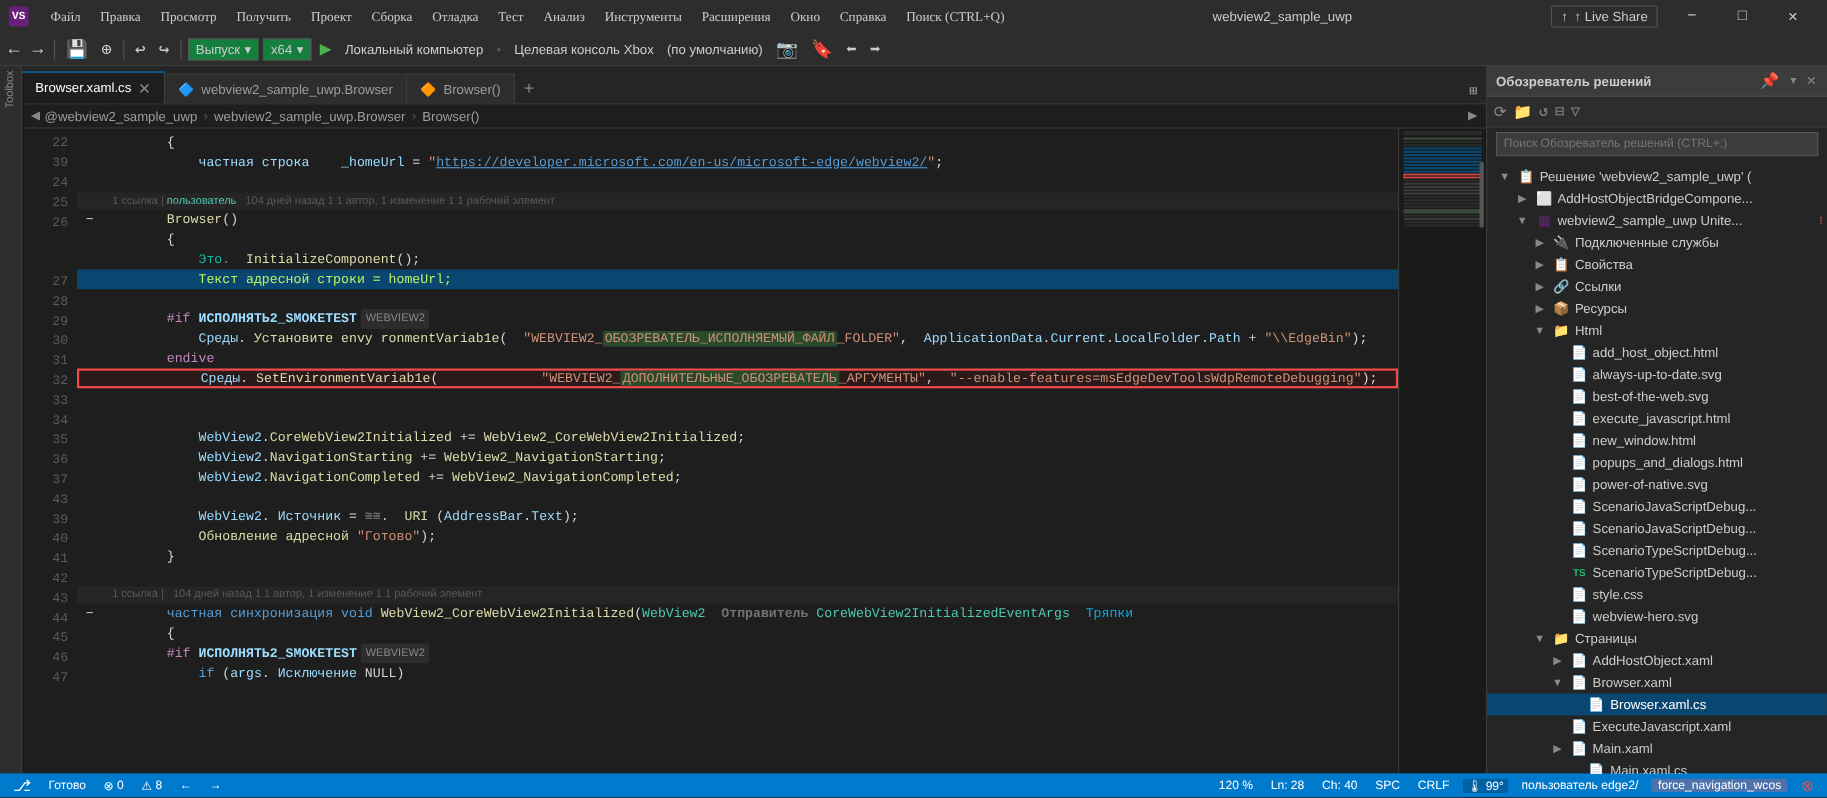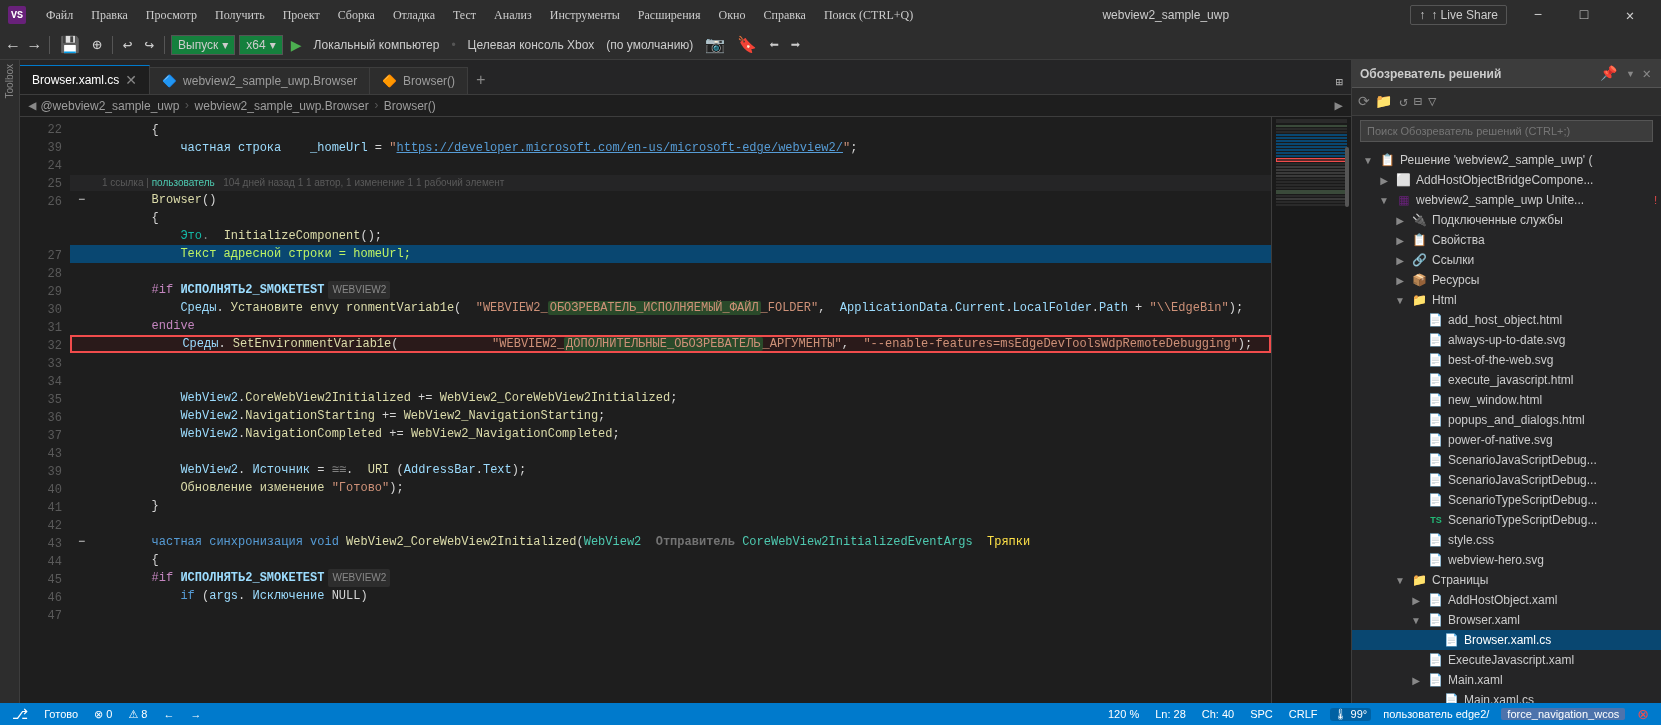--- a/index.html
+++ b/index.html
@@ -376,47 +376,51 @@
           <span style="color:#dcdcaa;">URI</span>
           <span style="color:#d4d4d4;"> (</span>
           <span style="color:#9cdcfe;">AddressBar</span>
           <span style="color:#d4d4d4;">.</span>
           <span style="color:#9cdcfe;">Text</span>
           <span style="color:#d4d4d4;">);</span>
         </div>
 
         <div class="code-line">
           <span style="display:inline-block;width:16px;"></span>
-          <span style="color:#dcdcaa;">            Обновление изменение</span>
+          <span style="color:#dcdcaa;">            Обновление адресной</span>
           <span style="color:#d4d4d4;"> </span>
           <span style="color:#ce9178;">"Готово"</span>
           <span style="color:#d4d4d4;">);</span>
         </div>
 
         <div class="code-line">
           <span style="display:inline-block;width:16px;"></span>
           <span style="color:#d4d4d4;">        }</span>
         </div>
 
         <div class="code-line"></div>
 
+        <div class="code-line" style="height:16px;line-height:16px;background:#252526;">
+          <span style="display:inline-block;width:16px;"></span>
+          <span class="blame-info">1 ссылка |&nbsp;&nbsp;&nbsp;104 дней назад 1 1 автор, 1 изменение 1 1 рабочий элемент</span>
+        </div>
 
         <div class="code-line">
           <span style="display:inline-block;width:16px;">−</span>
           <span style="color:#569cd6;">        частная </span>
           <span style="color:#569cd6;">синхронизация </span>
           <span style="color:#569cd6;">void </span>
           <span style="color:#dcdcaa;">WebView2_CoreWebView2Initialized</span>
           <span style="color:#d4d4d4;">(</span>
           <span style="color:#4ec9b0;">WebView2</span>
           <span style="color:#d4d4d4;">  </span>
           <span style="color:#737373;font-weight:bold;">Отправитель</span>
           <span style="color:#4ec9b0;"> CoreWebView2InitializedEventArgs</span>
           <span style="color:#d4d4d4;">  </span>
-          <span style="color:#fde047;">Тряпки</span>
+          <span style="color:#0ea5e9;">Тряпки</span>
         </div>
 
         <div class="code-line">
           <span style="display:inline-block;width:16px;"></span>
           <span style="color:#d4d4d4;">        {</span>
         </div>
 
         <div class="code-line">
           <span style="display:inline-block;width:16px;"></span>
           <span style="color:#c586c0;">        #if </span>

